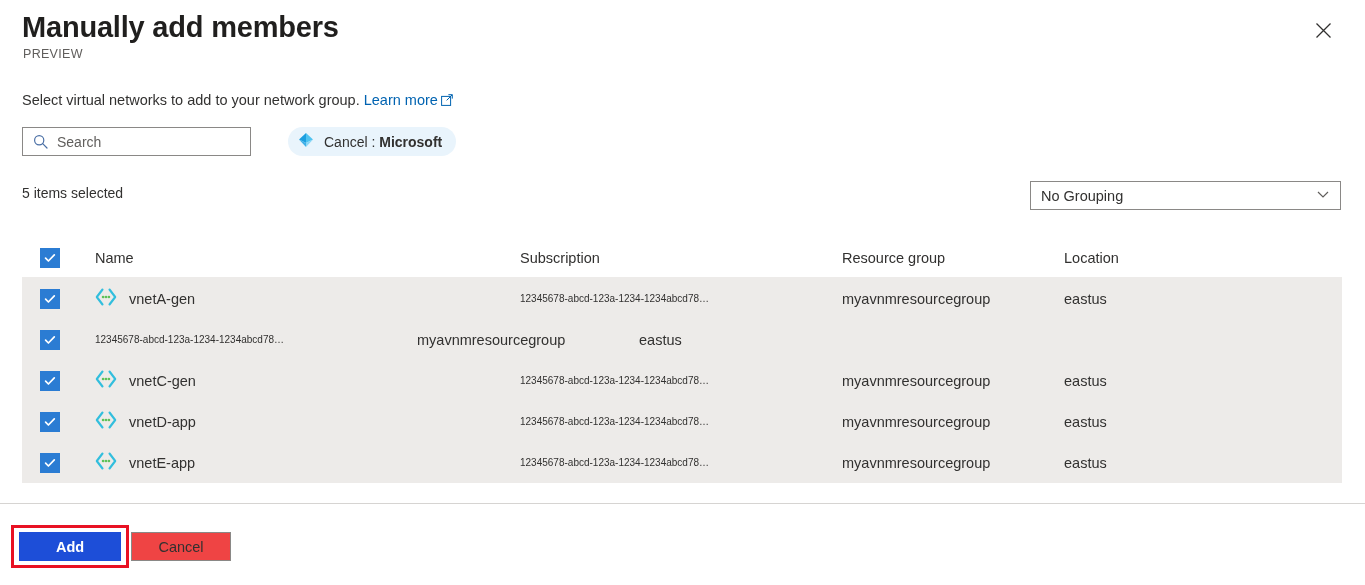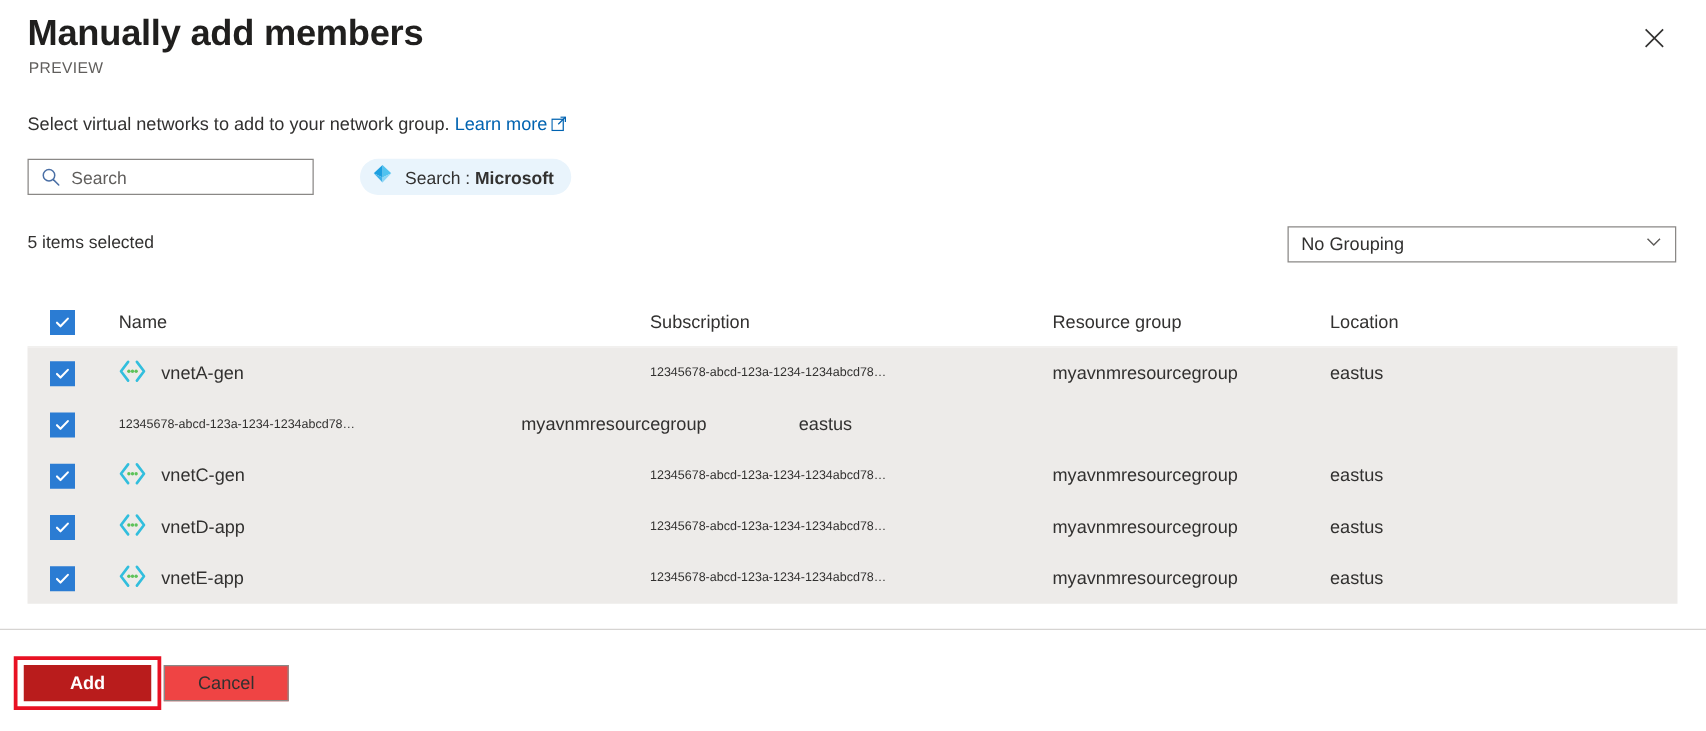--- a/index.html
+++ b/index.html
@@ -250,21 +250,21 @@
     width: 1365px;
     height: 81px;
     background: #ffffff;
   }
   .btn-add {
     position: absolute;
     left: 19px;
     top: 532px;
     width: 102px;
     height: 29px;
-    background: #b91c1c;
+    background: #1d4ed8;
     color: #ffffff;
     border: none;
     font-family: "Liberation Sans", sans-serif;
     font-size: 14.5px;
     font-weight: 700;
     cursor: pointer;
     padding: 0;
   }
   .btn-cancel {
     position: absolute;
@@ -327,21 +327,21 @@
 
 <div class="tenant-chip">
   <span class="tenant-icon">
     <svg width="18" height="18" viewBox="0 0 18 18" aria-hidden="true">
       <path d="M9 2 L16 8.6 L9 12 Z" fill="#50c3f0"></path>
       <path d="M9 2 L2 8.6 L9 12 Z" fill="#1c9fe0"></path>
       <path d="M2 8.6 L9 12 L9 16 Z" fill="#3fb0e8"></path>
       <path d="M16 8.6 L9 12 L9 16 Z" fill="#8ad6f5"></path>
     </svg>
   </span>
-  <span class="tenant-label"><span>Search : </span><b>Microsoft</b></span>
+  <span class="tenant-label"><span>Cancel : </span><b>Microsoft</b></span>
 </div>
 
 <div class="items-selected">5 items selected</div>
 
 <div class="grouping-select">
   <span class="grouping-value">No Grouping</span>
   <span>
     <svg width="14" height="14" viewBox="0 0 14 14" aria-hidden="true">
       <path d="M2 5 L7 10 L12 5" fill="none" stroke="#605e5c" stroke-width="1.2"></path>
     </svg>

